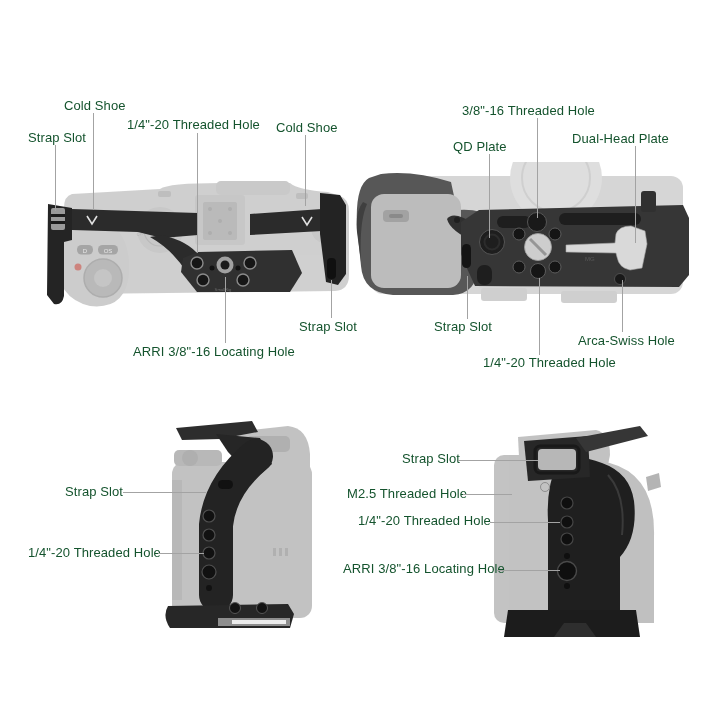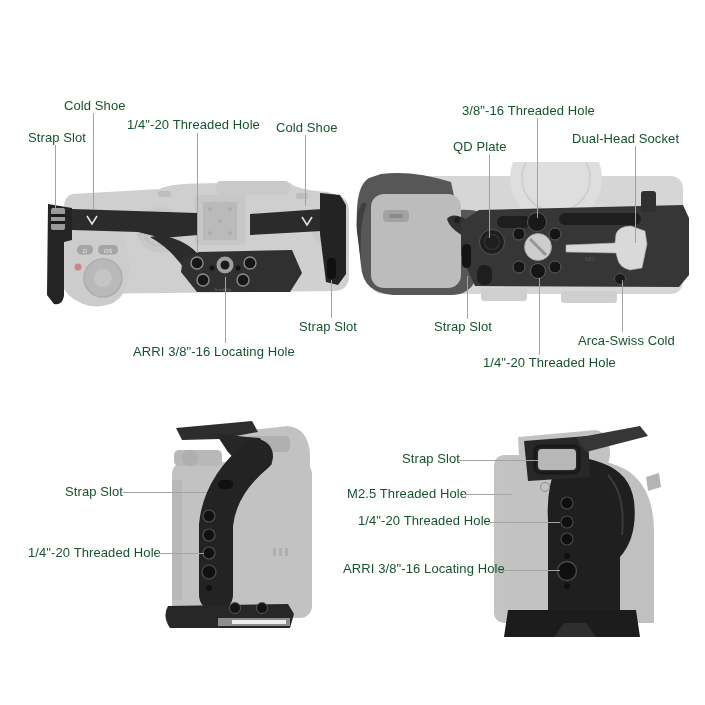--- a/index.html
+++ b/index.html
@@ -191,23 +191,23 @@
 
   <div class="ln v" style="left:93px;top:113px;height:97px"></div>
   <div class="ln v" style="left:55px;top:145px;height:66px"></div>
   <div class="ln v" style="left:197px;top:133px;height:120px"></div>
   <div class="ln v" style="left:305px;top:135px;height:71px"></div>
   <div class="ln v" style="left:331px;top:280px;height:38px"></div>
   <div class="ln v" style="left:225px;top:277px;height:66px"></div>
 
   <div class="lbl" style="left:462px;top:104px">3/8"-16 Threaded Hole</div>
   <div class="lbl" style="left:453px;top:140px">QD Plate</div>
-  <div class="lbl" style="left:572px;top:132px">Dual-Head Socket</div>
+  <div class="lbl" style="left:572px;top:132px">Dual-Head Plate</div>
   <div class="lbl" style="left:434px;top:320px">Strap Slot</div>
-  <div class="lbl" style="left:578px;top:334px">Arca-Swiss Cold</div>
+  <div class="lbl" style="left:578px;top:334px">Arca-Swiss Hole</div>
   <div class="lbl" style="left:483px;top:356px">1/4"-20 Threaded Hole</div>
 
   <div class="ln v" style="left:537px;top:118px;height:100px"></div>
   <div class="ln v" style="left:489px;top:154px;height:84px"></div>
   <div class="ln v" style="left:635px;top:146px;height:97px"></div>
   <div class="ln v" style="left:467px;top:276px;height:43px"></div>
   <div class="ln v" style="left:622px;top:280px;height:52px"></div>
   <div class="ln v" style="left:539px;top:278px;height:77px"></div>
 
   <div class="lbl" style="left:65px;top:485px">Strap Slot</div>

